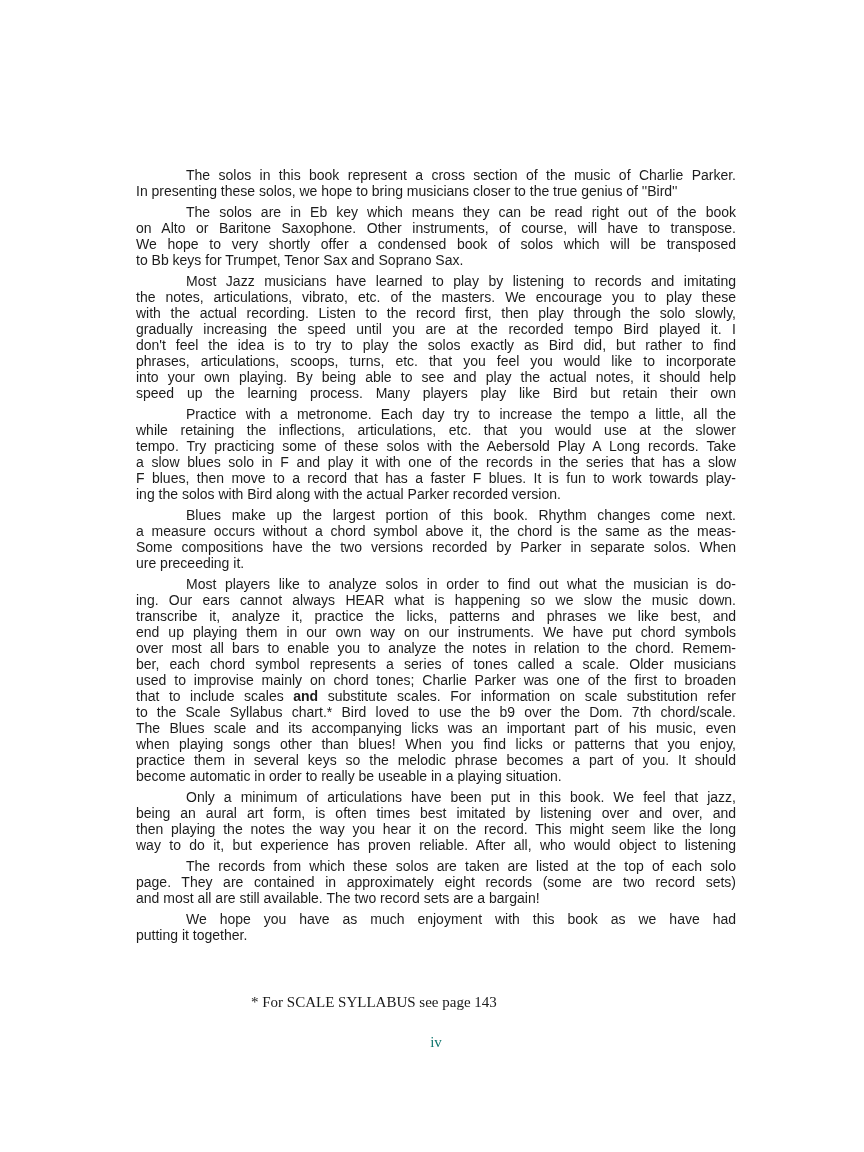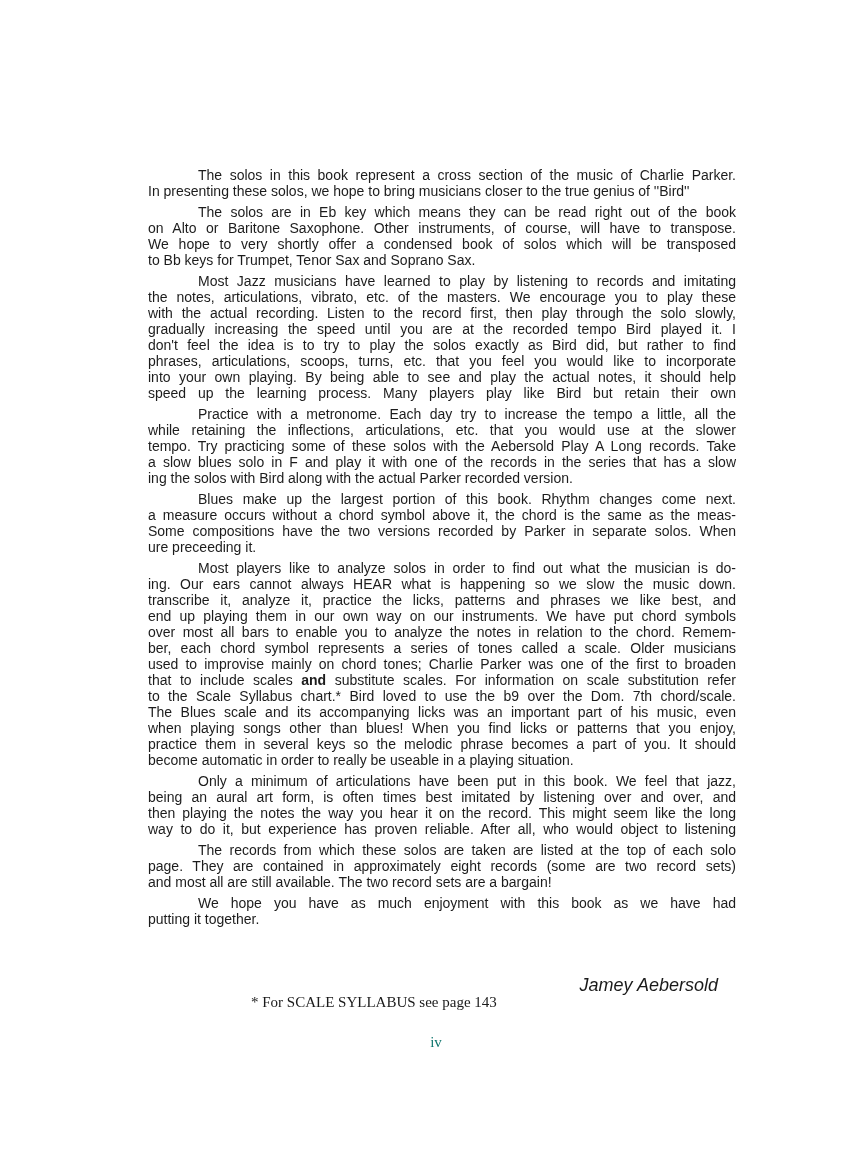--- a/index.html
+++ b/index.html
@@ -30,21 +30,21 @@
   .body-text {
     position: absolute;
     top: 167px;
     left: 136px;
     width: 600px;
     font-size: 14px;
     line-height: 16px;
     color: #1c1c1c;
   }
   .para {
-    margin: 0 0 5px 12px;
+    margin: 0 0 5px 0;
   }
   .para:last-child { margin-bottom: 0; }
   .line {
     text-align: justify;
     text-align-last: justify;
     text-justify: inter-word;
     white-space: normal;
   }
   .line.first { text-indent: 50px; }
   .line.last { text-align-last: left; }
@@ -105,20 +105,21 @@
         <div class="line">don't feel the idea is to try to play the solos exactly as Bird did, but rather to find</div>
         <div class="line">phrases, articulations, scoops, turns, etc. that you feel you would like to incorporate</div>
         <div class="line">into your own playing. By being able to see and play the actual notes, it should help</div>
         <div class="line">speed up the learning process. Many players play like Bird but retain their own</div>
       </div>
       <div class="para">
         <div class="line first">Practice with a metronome. Each day try to increase the tempo a little, all the</div>
         <div class="line">while retaining the inflections, articulations, etc. that you would use at the slower</div>
         <div class="line">tempo. Try practicing some of these solos with the Aebersold Play A Long records. Take</div>
         <div class="line">a slow blues solo in F and play it with one of the records in the series that has a slow</div>
+        <div class="line">F blues, then move to a record that has a faster F blues. It is fun to work towards play-</div>
         <div class="line last">ing the solos with Bird along with the actual Parker recorded version.</div>
       </div>
       <div class="para">
         <div class="line first">Blues make up the largest portion of this book. Rhythm changes come next.</div>
         <div class="line">a measure occurs without a chord symbol above it, the chord is the same as the meas-</div>
         <div class="line">Some compositions have the two versions recorded by Parker in separate solos. When</div>
         <div class="line last">ure preceeding it.</div>
       </div>
       <div class="para">
         <div class="line first">Most players like to analyze solos in order to find out what the musician is do-</div>
@@ -145,18 +146,17 @@
         <div class="line first">The records from which these solos are taken are listed at the top of each solo</div>
         <div class="line">page. They are contained in approximately eight records (some are two record sets)</div>
         <div class="line last">and most all are still available. The two record sets are a bargain!</div>
       </div>
       <div class="para">
         <div class="line first">We hope you have as much enjoyment with this book as we have had</div>
         <div class="line last">putting it together.</div>
       </div>
     </div>
 
-  <div class="signature">Jamey Aebersold</div>
 
   <div class="footnote">* For SCALE SYLLABUS see page 143</div>
 
   <div class="folio">iv</div>
 </div>
 
 </body></html>

